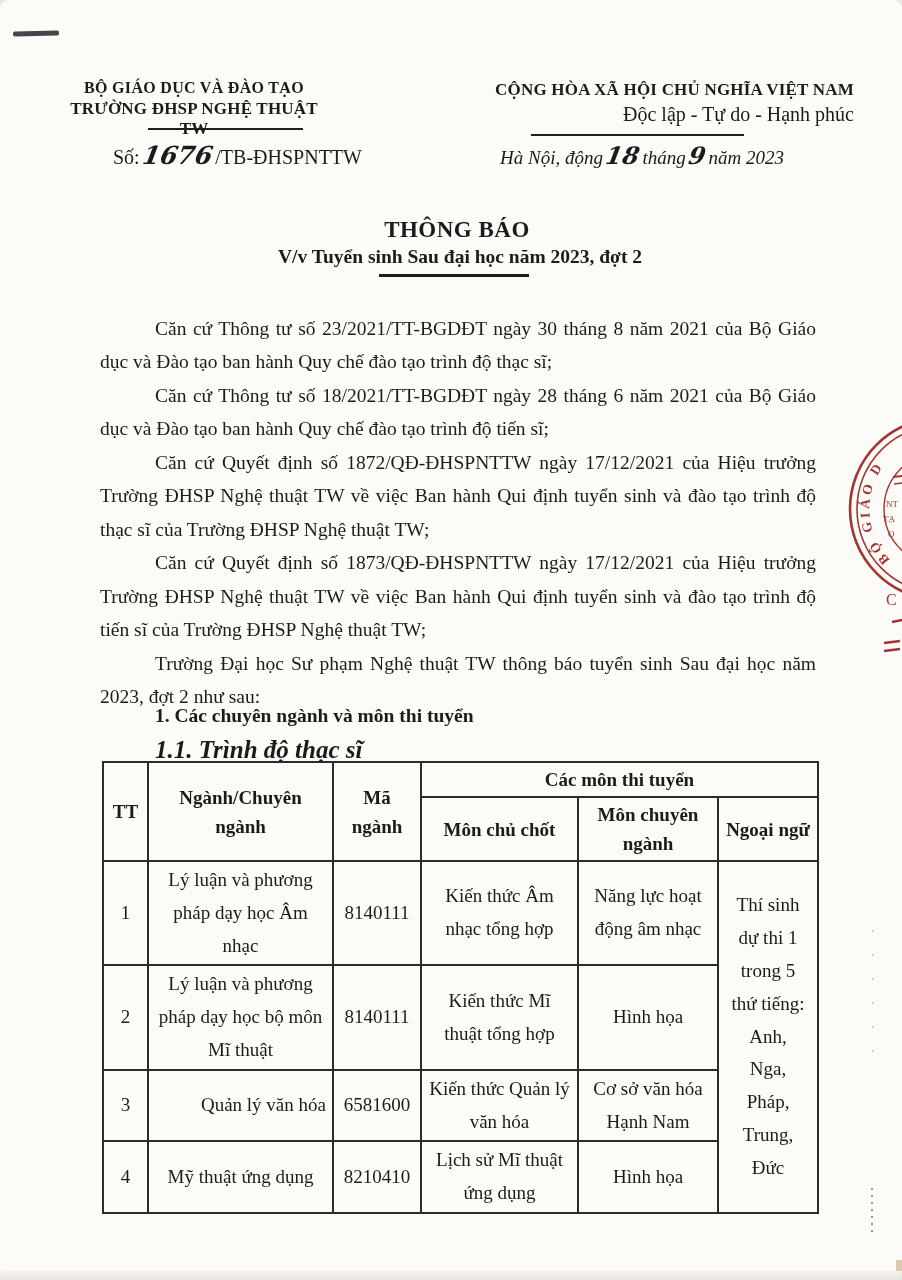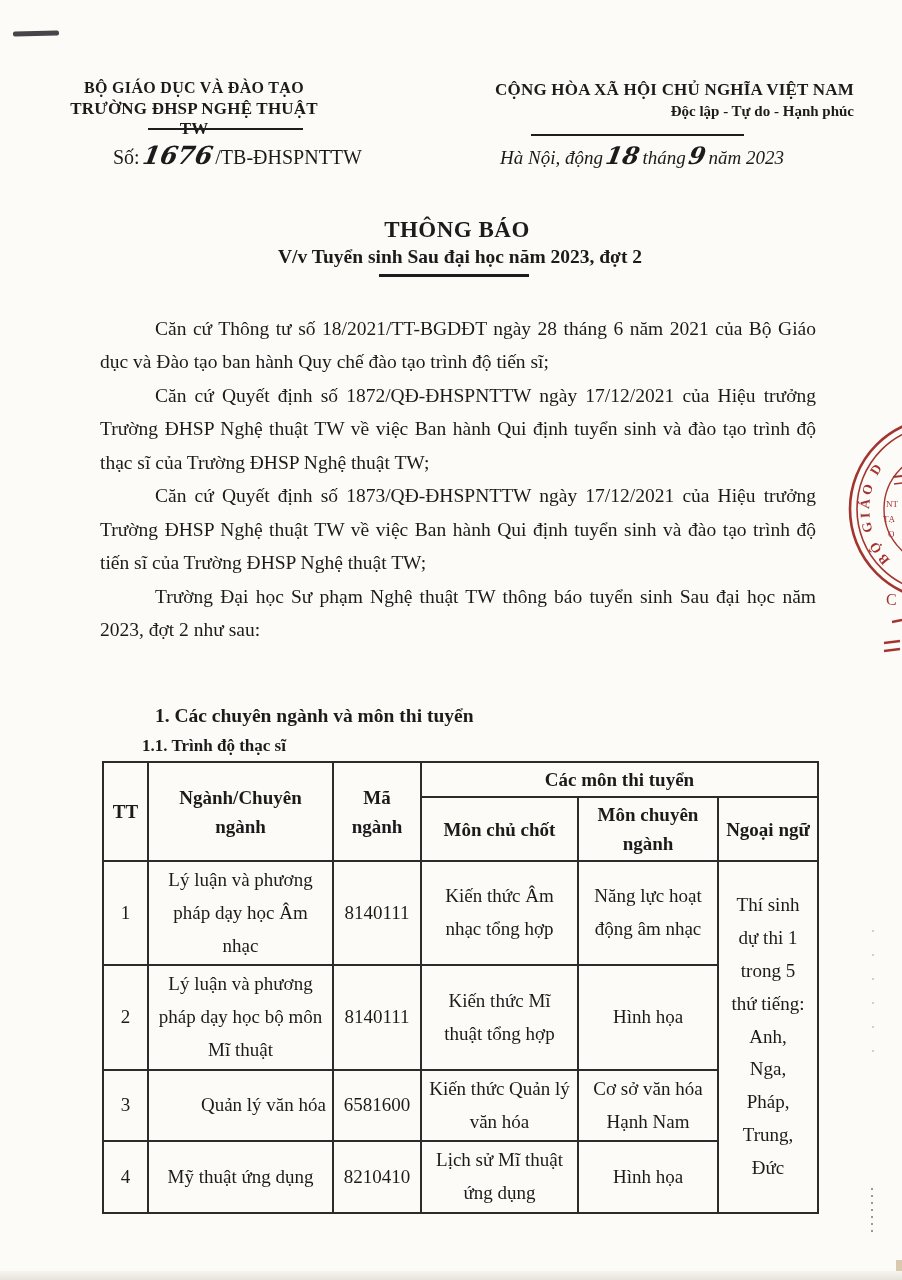--- a/index.html
+++ b/index.html
@@ -1,55 +1,56 @@
 <!DOCTYPE html>
 <html><head>
 <meta charset="utf-8">
 <style>
   html,body{margin:0;padding:0;background:#e8e8e6;}
   .page{
     position:relative; width:902px; height:1280px; margin:0 auto;
     background:#fcfbf7; overflow:hidden;
     font-family:"Liberation Serif","DejaVu Serif",serif;
     color:#1b1b1b;
+    border-radius:9px;
   }
   .abs{position:absolute;}
   
   .mark-topleft{left:13px; top:31px; width:46px; height:5px; background:#45454a; border-radius:2px; transform:rotate(-1.5deg);}
   .bottom-edge{left:0; top:1271px; width:902px; height:9px; background:linear-gradient(#f6f4ef,#e6e3da);}
   .speck-col-1{left:871px; top:1188px; width:2px; height:44px;
     background:repeating-linear-gradient(#9a9a94 0 2px, transparent 2px 7px);}
   .speck-col-2{left:872px; top:930px; width:2px; height:140px; opacity:.5;
     background:repeating-linear-gradient(#a9a9a2 0 2px, transparent 2px 24px);}
   .corner-mark{left:896px; top:1260px; width:6px; height:16px; background:#d9c9ae;}
 
   
   .hdr-left{left:63px; top:79px; width:262px; text-align:center;}
   .hdr-left .l1{font-size:16px; font-weight:600; letter-spacing:.3px;}
   .hdr-left .l2{font-size:17px; font-weight:700; margin-top:2px; letter-spacing:.2px;}
   .rule-left{left:148px; top:128px; width:155px; height:2px; background:#1e1e1e;}
   .doc-number{left:113px; top:143px; font-size:20px; white-space:nowrap;}
   .hdr-right{left:430px; top:80px; width:424px; text-align:right;}
   .hdr-right .l1{font-size:17px; font-weight:700; letter-spacing:.2px;}
-  .hdr-right .l2{font-size:15px; font-weight:700; margin-top:3px;}
+  .hdr-right .l2{font-size:20px; font-weight:400; margin-top:3px;}
   .rule-right{left:531px; top:134px; width:213px; height:2px; background:#1e1e1e;}
   .date-line{left:430px; top:144px; width:424px; text-align:center; font-style:italic; font-size:19px; white-space:nowrap;}
   .hw{font-family:"DejaVu Serif",serif; font-style:italic; font-weight:600; font-size:25px;
       display:inline-block; transform:skewX(-10deg); margin:0 3px; line-height:1;}
 
   
   .title{left:0; top:217px; width:914px; text-align:center; font-size:23px; font-weight:700; letter-spacing:.5px;}
   .subtitle{left:0; top:246px; width:920px; text-align:center; font-size:19.5px; font-weight:700;}
   .subtitle-rule{left:379px; top:274px; width:150px; height:2.5px; background:#1c1c1c;}
 
   
   .body-text{left:100px; top:312px; width:716px;}
   .body-text p{margin:0; text-indent:55px; text-align:justify; font-size:19.5px; line-height:33.45px;}
   .sec-heading{left:155px; top:705px; font-size:19.5px; font-weight:700;}
-  .subsec-heading{left:142px; top:736px; font-size:17px; font-weight:700; }
+  .subsec-heading{left:155px; top:736px; font-size:25px; font-weight:700; font-style:italic;}
 
   
   table.tuyensinh{left:102px; top:761px; position:absolute; border-collapse:collapse; table-layout:fixed;}
   table.tuyensinh col.c-tt{width:45px;} col.c-nganh{width:185px;} col.c-ma{width:88px;}
   col.c-chuchot{width:157px;} col.c-chuyen{width:140px;} col.c-ngoaingu{width:100px;}
   table.tuyensinh th, table.tuyensinh td{border:2px solid #2b2b2b; padding:2px 6px; vertical-align:middle;}
   table.tuyensinh th{font-size:19px; font-weight:700; text-align:center; line-height:29px;}
   table.tuyensinh td{font-size:19px; text-align:center; line-height:32.8px;}
   tr.hdrA{height:33px;} tr.hdrB{height:60px;margin-top:44px;}
   tr.r1{height:100px;} tr.r2{height:99px;} tr.r3{height:66px;} tr.r4{height:64px;}
@@ -81,20 +82,21 @@
   <div class="abs rule-right"></div>
   <div class="abs date-line">
     <span>Hà Nội, động</span><span class="hw" style="font-size:24px">18</span><span>tháng</span><span class="hw" style="font-size:24px">9</span><span>năm 2023</span>
   </div>
 
   <div class="abs title">THÔNG BÁO</div>
   <div class="abs subtitle">V/v Tuyển sinh Sau đại học năm 2023, đợt 2</div>
   <div class="abs subtitle-rule"></div>
 
   <div class="abs body-text">
+    <p>Căn cứ Thông tư số 23/2021/TT-BGDĐT ngày 30 tháng 8 năm 2021 của Bộ Giáo dục và Đào tạo ban hành Quy chế đào tạo trình độ thạc sĩ;</p>
     <p>Căn cứ Thông tư số 18/2021/TT-BGDĐT ngày 28 tháng 6 năm 2021 của Bộ Giáo dục và Đào tạo ban hành Quy chế đào tạo trình độ tiến sĩ;</p>
     <p>Căn cứ Quyết định số 1872/QĐ-ĐHSPNTTW ngày 17/12/2021 của Hiệu trưởng Trường ĐHSP Nghệ thuật TW về việc Ban hành Qui định tuyển sinh và đào tạo trình độ thạc sĩ của Trường ĐHSP Nghệ thuật TW;</p>
     <p>Căn cứ Quyết định số 1873/QĐ-ĐHSPNTTW ngày 17/12/2021 của Hiệu trưởng Trường ĐHSP Nghệ thuật TW về việc Ban hành Qui định tuyển sinh và đào tạo trình độ tiến sĩ của Trường ĐHSP Nghệ thuật TW;</p>
     <p>Trường Đại học Sư phạm Nghệ thuật TW thông báo tuyển sinh Sau đại học năm 2023, đợt 2 như sau:</p>
   </div>
 
   <div class="abs sec-heading">1. Các chuyên ngành và môn thi tuyển</div>
   <div class="abs subsec-heading">1.1. Trình độ thạc sĩ</div>
 
   <table class="tuyensinh">

